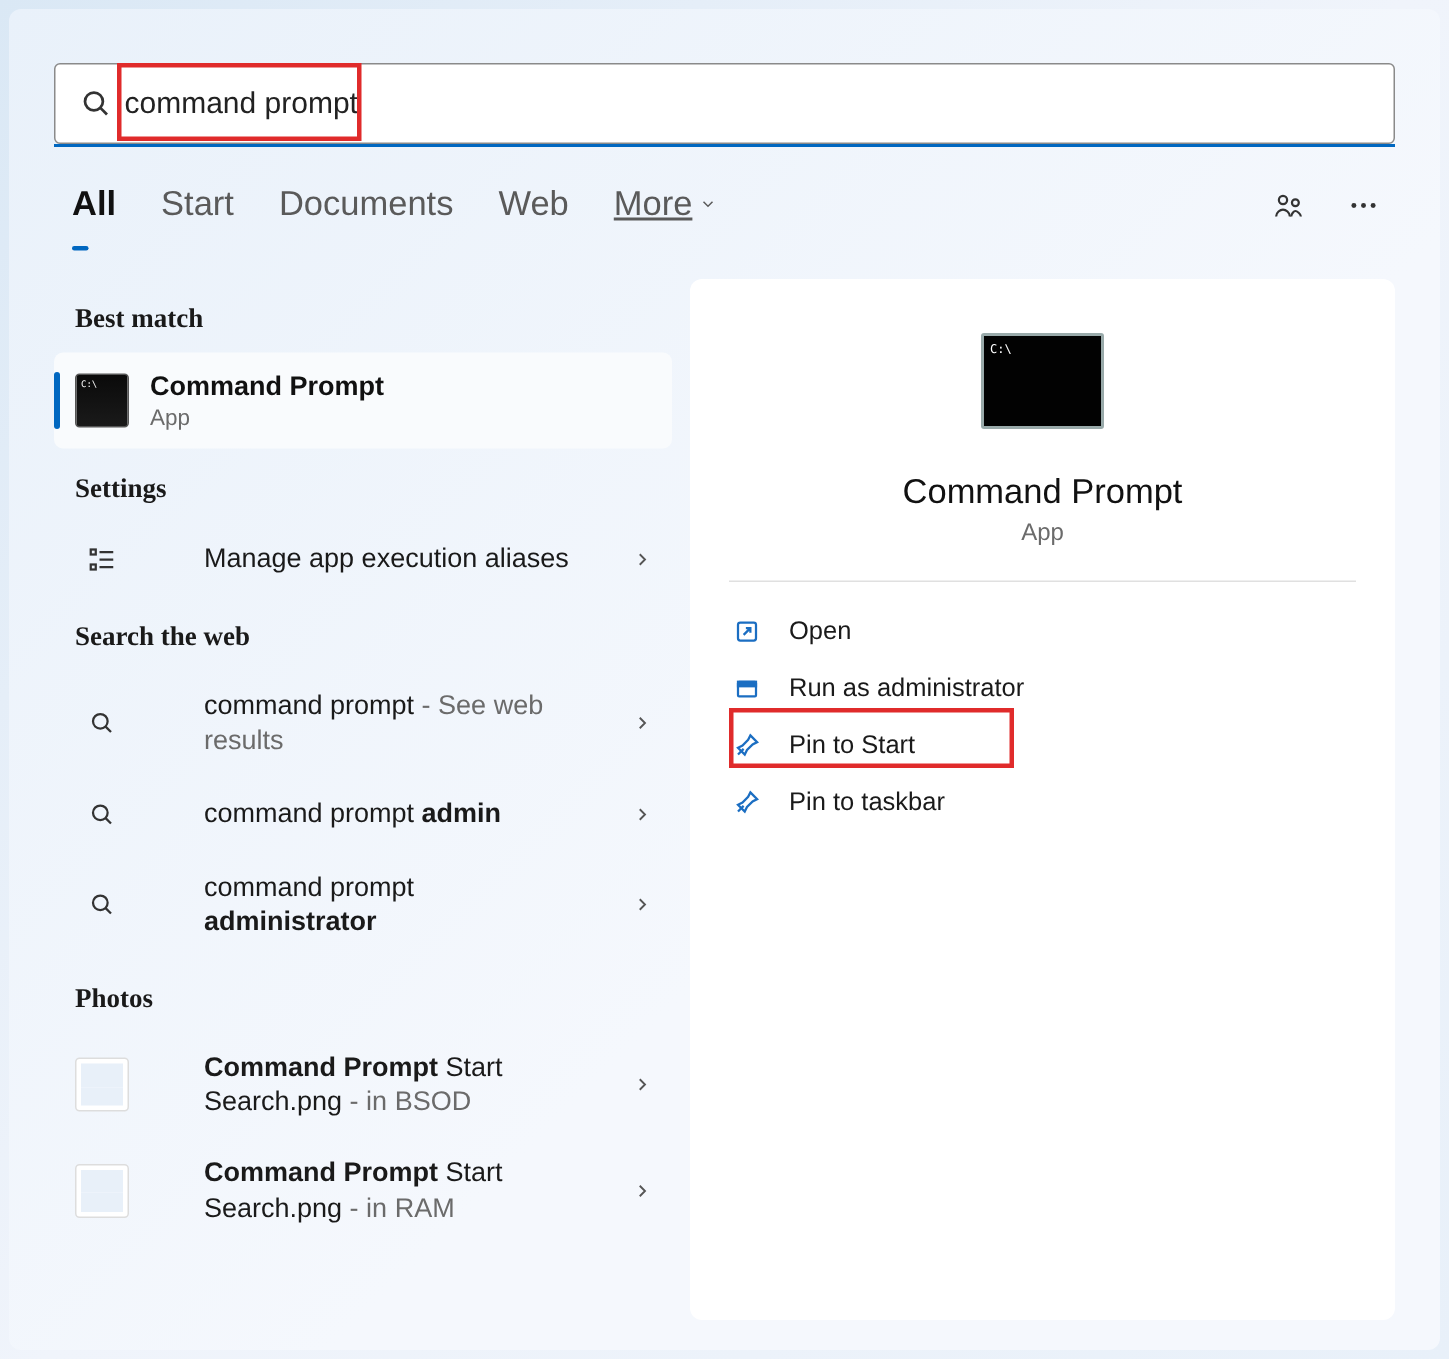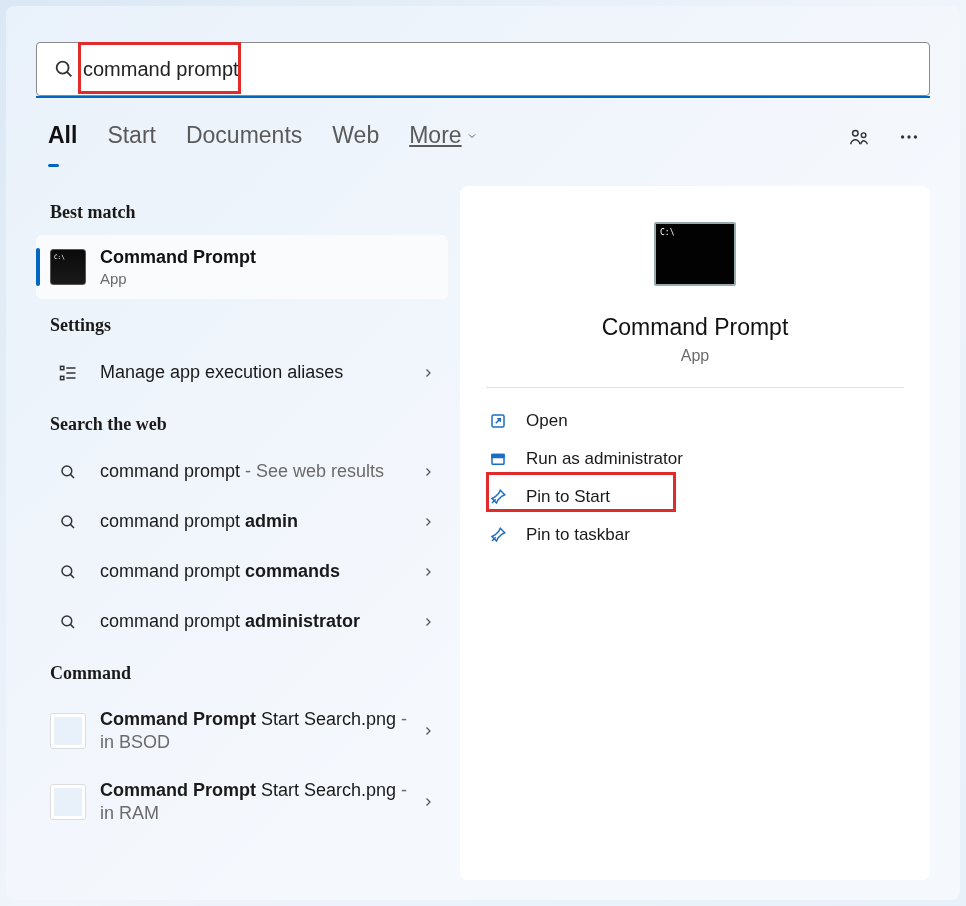--- a/index.html
+++ b/index.html
@@ -27,21 +27,21 @@
   .section-head { font-size: 18px; font-weight: 600; color: #1a1a1a; padding: 16px 14px 12px; font-family: Liberation Serif, serif; }
 
   .best-card { background: #f9fbfd; border-radius: 6px; display: flex; align-items: center; padding: 12px 14px; position: relative; }
   .best-card::before { content:""; position:absolute; left:0; top:20%; bottom:20%; width:3.5px; background:#0067c0; border-radius:2px; }
   .cmd-thumb { width: 36px; height: 36px; background: linear-gradient(#0a0a0a, #1a1a1a); border: 1px solid #555; border-radius: 3px; position: relative; flex-shrink:0;}
   .cmd-thumb::after { content:"C:\\"; position:absolute; top:3px; left:3px; font-size: 6px; color:#fff; font-family: monospace;}
   .best-card .text { margin-left: 14px; }
   .best-card .title { font-size: 18px; font-weight: 600; color: #111; }
   .best-card .sub { font-size: 15px; color: #6b6b6b; margin-top: 2px;}
 
-  .row { display: flex; align-items: center; padding: 12px 14px; font-size: 18px; color: #1a1a1a; position: relative; cursor: pointer; min-height:50px;}
+  .row { display: flex; align-items: center; padding: 12px 14px; font-size: 18px; color: #1a1a1a; position: relative; cursor: pointer; min-height:50px;gap:36px;}
   .row .iconwrap { width: 36px; display:flex; justify-content:center; flex-shrink:0;}
   .row .label { margin-left: 14px; flex:1; line-height:1.3;}
   .row .chev { color: #555; }
   .muted { color: #6b6b6b; }
   .row .label b { font-weight:700; }
 
   .photo-thumb { width: 36px; height: 36px; background: #fff; border: 1px solid #ddd; border-radius: 3px; flex-shrink:0; position:relative;}
   .photo-thumb::before { content:""; position:absolute; inset:3px 3px 45% 3px; background:#e8f0f9;}
   .photo-thumb::after { content:""; position:absolute; inset:55% 3px 3px 3px; background:#e8f0f9;}
 
@@ -165,43 +165,29 @@
           </svg>
         </span>
     </div>
     <div class="row">
       <span class="iconwrap">
           <svg width="18" height="18" viewBox="0 0 24 24" fill="none" stroke="#333" stroke-width="2">
             <circle cx="10.5" cy="10.5" r="6.5"></circle>
             <line x1="20" y1="20" x2="15.2" y2="15.2"></line>
           </svg>
         </span>
-      <span class="label"><span>command prompt </span><b>commands</b><span class="muted"></span></span>
-      <span class="chev">
-          <svg width="12" height="14" viewBox="0 0 24 24" fill="none" stroke="currentColor" stroke-width="2.5">
-            <polyline points="9 5 16 12 9 19"></polyline>
-          </svg>
-        </span>
-    </div>
-    <div class="row">
-      <span class="iconwrap">
-          <svg width="18" height="18" viewBox="0 0 24 24" fill="none" stroke="#333" stroke-width="2">
-            <circle cx="10.5" cy="10.5" r="6.5"></circle>
-            <line x1="20" y1="20" x2="15.2" y2="15.2"></line>
-          </svg>
-        </span>
       <span class="label"><span>command prompt </span><b>administrator</b><span class="muted"></span></span>
       <span class="chev">
           <svg width="12" height="14" viewBox="0 0 24 24" fill="none" stroke="currentColor" stroke-width="2.5">
             <polyline points="9 5 16 12 9 19"></polyline>
           </svg>
         </span>
     </div>
 
-    <div class="section-head">Command</div>
+    <div class="section-head">Photos</div>
     <div class="row">
       <div class="photo-thumb"></div>
       <span class="label"><b>Command Prompt</b><span> Start Search.png</span><span class="muted"> - in BSOD</span></span>
       <span class="chev">
           <svg width="12" height="14" viewBox="0 0 24 24" fill="none" stroke="currentColor" stroke-width="2.5">
             <polyline points="9 5 16 12 9 19"></polyline>
           </svg>
         </span>
     </div>
     <div class="row">

